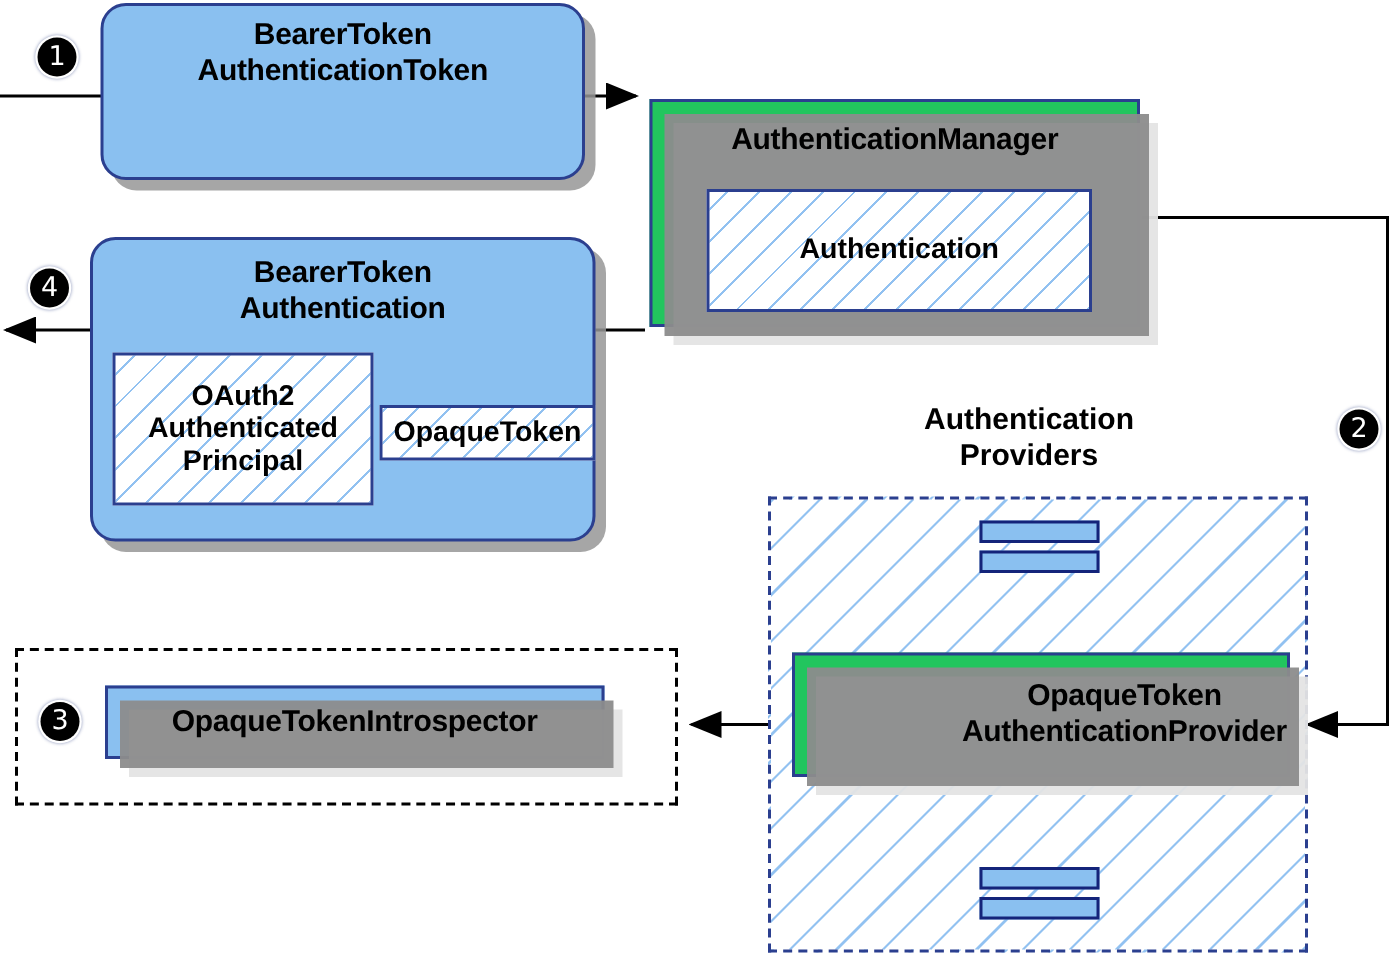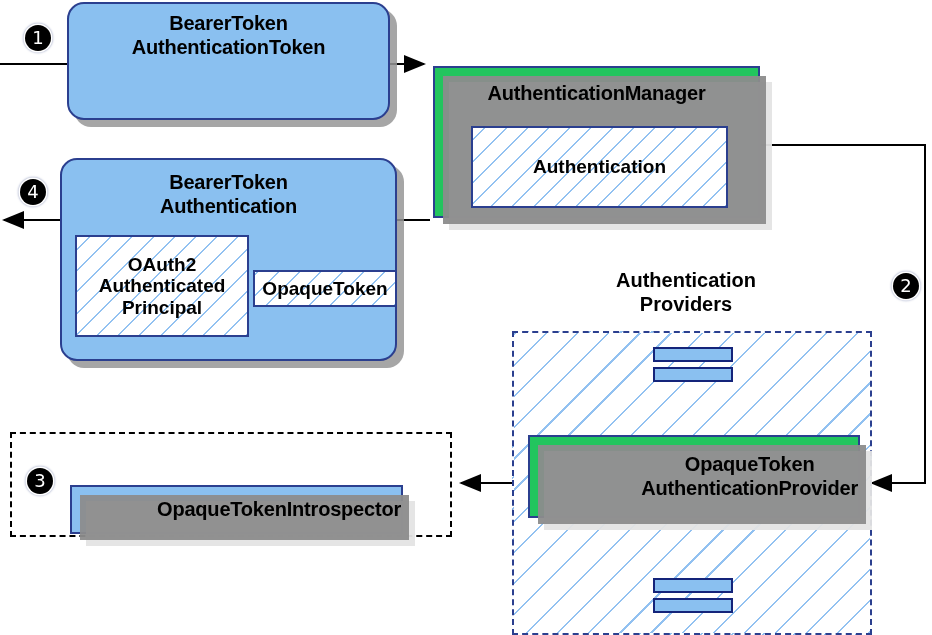--- a/index.html
+++ b/index.html
@@ -217,21 +217,21 @@
   <div class="abs sqbox" style="left:528px; top:435px; width:332px; height:83px;
               align-items:flex-end; justify-content:center; z-index:2;">
     <div class="card-title">OpaqueToken
 AuthenticationProvider</div>
   </div>
 
   <div class="abs dashed-black" style="left:10px; top:432px; width:442px; height:105px;"></div>
 
   <div class="abs shadow2" style="left:70px; top:457px; width:333px; height:49px;
               background:#8ac0f0; border:2px solid #2b3f8f; z-index:2;
-              display:flex; align-items:center; justify-content:flex-end;margin-top:28px;">
+              display:flex; align-items:center; justify-content:center;">
     <div class="card-title" style="font-size:20px;">OpaqueTokenIntrospector</div>
   </div>
 
   <div class="abs marker" style="left:25px; top:25px; width:26px; height:26px;">1</div>
 
   <div class="abs marker" style="left:893px; top:273px; width:26px; height:26px;">2</div>
 
   <div class="abs marker" style="left:27px; top:468px; width:26px; height:26px;">3</div>
 
   <div class="abs marker" style="left:20px; top:179px; width:26px; height:26px;">4</div>

